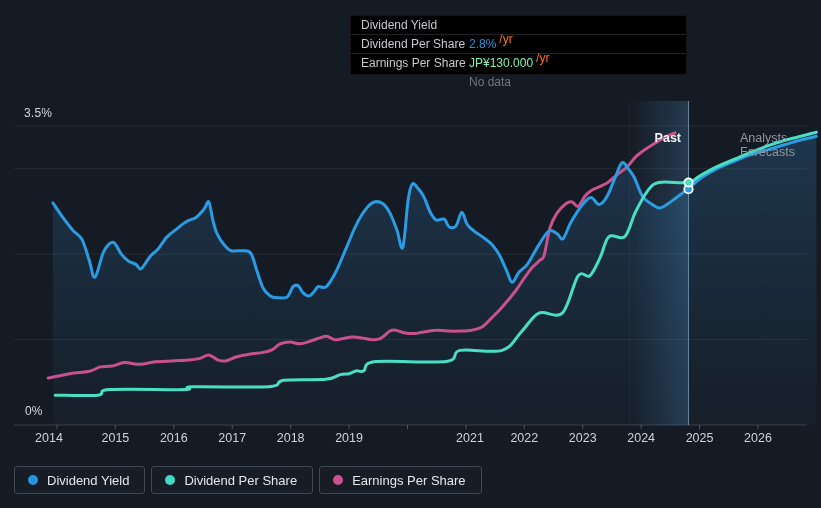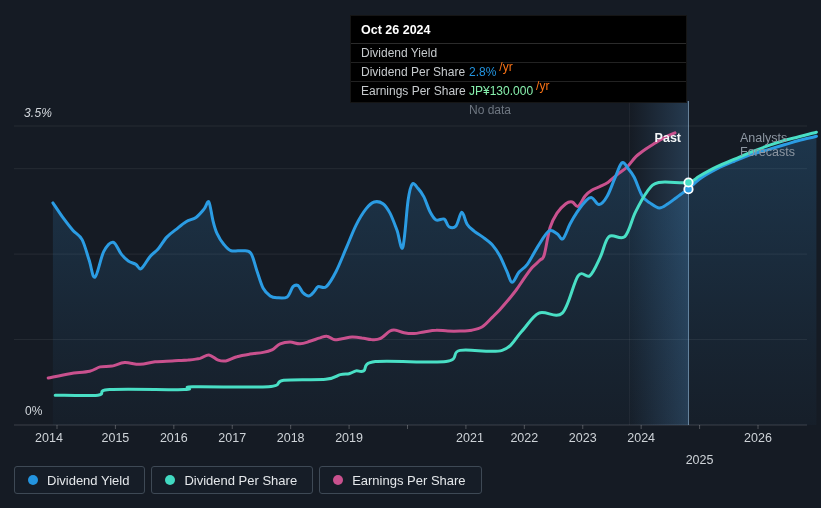--- a/index.html
+++ b/index.html
@@ -1,20 +1,20 @@
 <!DOCTYPE html>
 <html><head>
 <meta charset="utf-8">
 <style>
   html,body{margin:0;padding:0;background:#151b24;}
   .stage{position:relative;width:821px;height:508px;overflow:hidden;background:#151b24;
          font-family:"Liberation Sans",sans-serif;-webkit-font-smoothing:antialiased;}
   #chart-svg{position:absolute;left:0;top:0;}
   .axis-label{position:absolute;font-size:12px;color:#d3d8dd;letter-spacing:.2px;}
-  .y-max{left:24px;top:106px;font-style:italic;}
+  .y-max{left:24px;top:106px;}
   .y-zero{left:25px;top:404px;}
   .year-label{position:absolute;top:431px;transform:translateX(-50%);
               font-size:12.5px;color:#ced3d8;}
   .region-label{position:absolute;top:131px;font-size:12.5px;}
   .region-label.past{right:140px;font-weight:bold;color:#f4f6f8;}
   .region-label.forecast{left:696px;color:#8d97a2;margin-left:44px;}
   .tooltip{position:absolute;left:350px;top:15px;width:337px;background:#000;
            border:1px solid #151515;box-sizing:border-box;z-index:5;}
   .tt-date{padding:7px 10px 6px;font-size:12.5px;font-weight:bold;color:#fff;
            border-bottom:1px solid #2b2b2b;}
@@ -95,29 +95,28 @@
       <span class="year-label" style="left: 115.417px;">2015</span>
       <span class="year-label" style="left: 173.833px;">2016</span>
       <span class="year-label" style="left: 232.25px;">2017</span>
       <span class="year-label" style="left: 290.667px;">2018</span>
       <span class="year-label" style="left: 349.084px;">2019</span>
       <span class="year-label" style="left: 407.5px; margin-top: 48px;">2020</span>
       <span class="year-label" style="left: 470px;">2021</span>
       <span class="year-label" style="left: 524.334px;">2022</span>
       <span class="year-label" style="left: 582.75px;">2023</span>
       <span class="year-label" style="left: 641.167px;">2024</span>
-      <span class="year-label" style="left: 699.584px; margin-top: 22px;">2025</span>
+      <span class="year-label" style="left: 699.584px;">2025</span>
       <span class="year-label" style="left: 758px;">2026</span>
     </div>
 
   <div class="region-label past">Past</div>
   <div class="region-label forecast">Analysts Forecasts</div>
 
   <div class="tooltip">
-    <div class="tt-date">Oct 26 2024</div>
     <div id="tt-rows">
         <div class="tt-row">
           <span class="tt-label">Dividend Yield</span>
           <span class="tt-value" style="color: rgb(35, 148, 223);">2.8%</span>
           <span class="tt-suffix">/yr</span>
         </div>
         <div class="tt-row">
           <span class="tt-label">Dividend Per Share</span>
           <span class="tt-value" style="color: #86efac;">JP¥130.000</span>
           <span class="tt-suffix">/yr</span>

